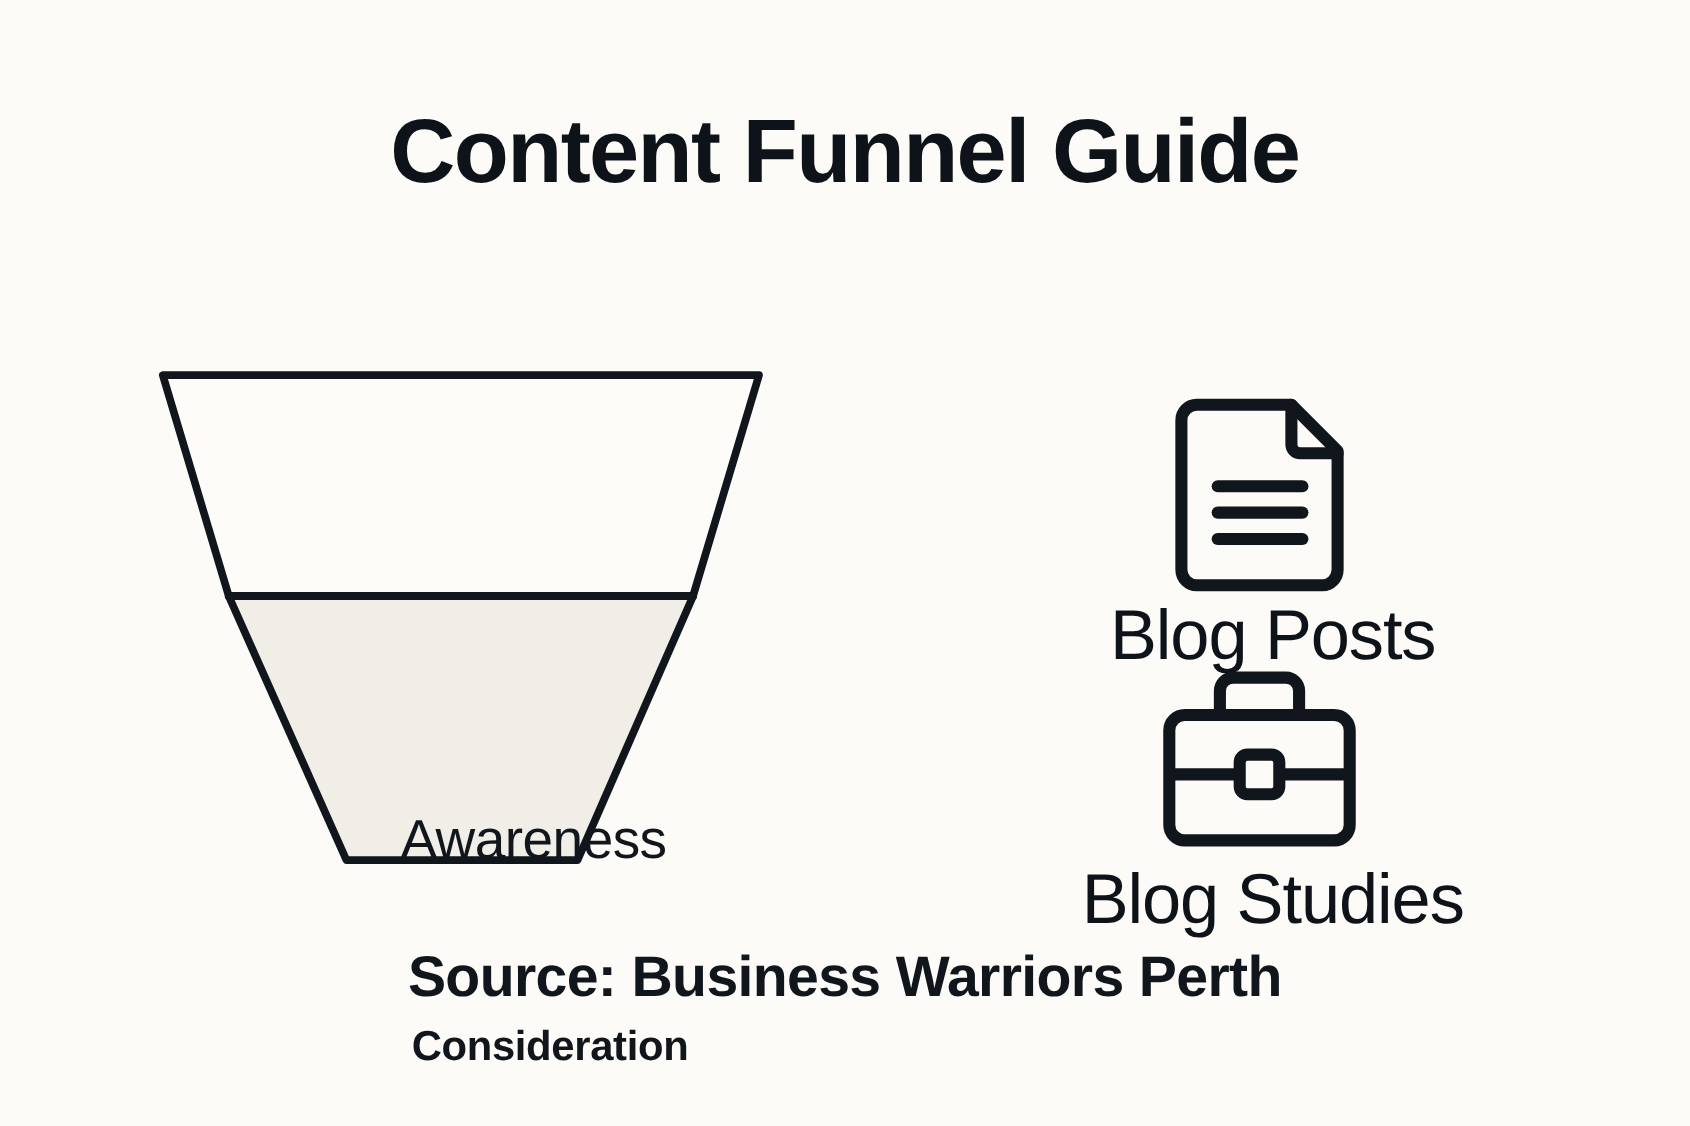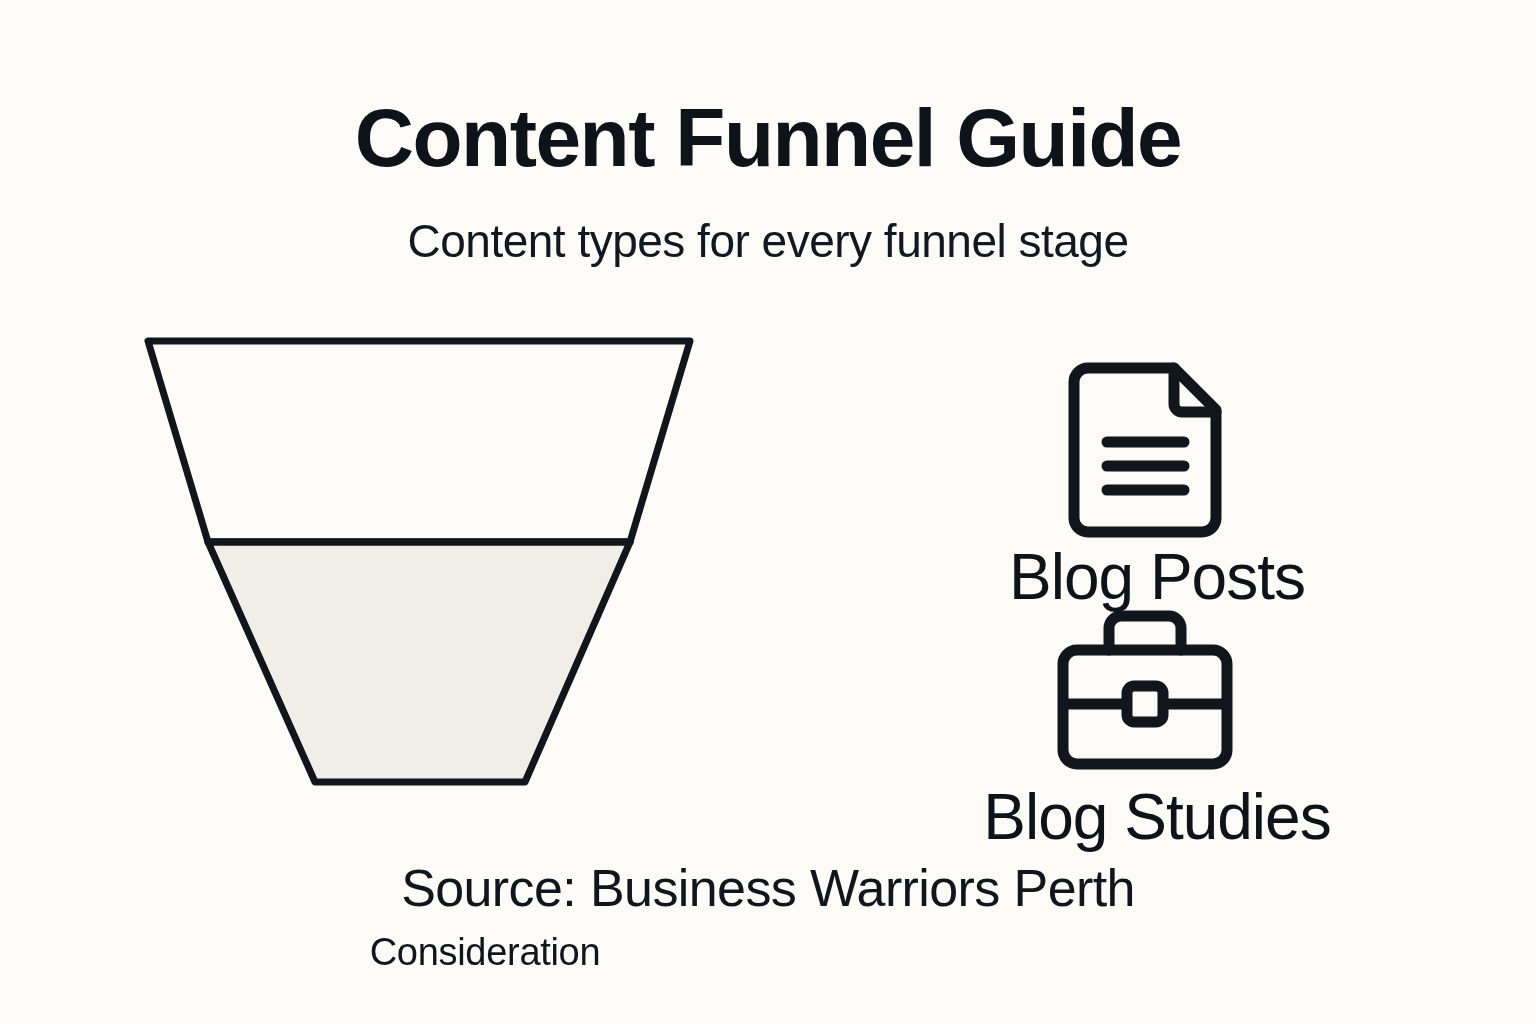--- a/index.html
+++ b/index.html
@@ -68,25 +68,25 @@
   }
   .stage-label.awareness {
     left: 0;
     top: 413px;
     width: 710px;
     font-size: 50px;
     font-weight: 500;
     letter-spacing: -0.5px;
   }
   .stage-label.consideration {
-    left: 0;
+    left: 15px;
     top: 608px;
     width: 710px;
     font-size: 38px;
-    font-weight: 400;
+    font-weight: 700;
     letter-spacing: -0.3px;
   }
 
   
   .content-list {
     position: absolute;
     left: 795px;
     top: 355px;
     width: 700px;
   }
@@ -121,45 +121,45 @@
   }
 
   
   .source {
     position: absolute;
     left: 0;
     top: 862px;
     width: 1536px;
     text-align: center;
     font-size: 52px;
-    font-weight: 400;
+    font-weight: 700;
     letter-spacing: -0.6px;
     line-height: 1;
     color: #11161C;
   }
 </style>
 </head>
 <body>
 
 <div id="canvas">
 
   <div class="title">Content Funnel Guide</div>
 
-  <div class="subtitle">Content types for every funnel stage</div>
 
   <div class="funnel-wrap">
     <svg class="funnel-svg" viewBox="0 0 590 480">
 
       <polygon points="18,16 560,16 500,217 78,217" fill="#FEFCF9" stroke="#11161C" stroke-width="7" stroke-linejoin="round"></polygon>
 
       <polygon points="78,217 500,217 395,457 185,457" fill="#F0EEE7" stroke="#11161C" stroke-width="7" stroke-linejoin="round"></polygon>
 
       <line x1="78" y1="217" x2="500" y2="217" stroke="#11161C" stroke-width="7" stroke-linecap="round"></line>
     </svg>
 
+    <div class="stage-label awareness">Awareness</div>
 
     <div class="stage-label consideration">Consideration</div>
   </div>
 
   <div class="content-list">
 
     <div class="content-row">
       <div class="icon-box">
         <svg width="166" height="180" viewBox="0 0 166 180">
 

